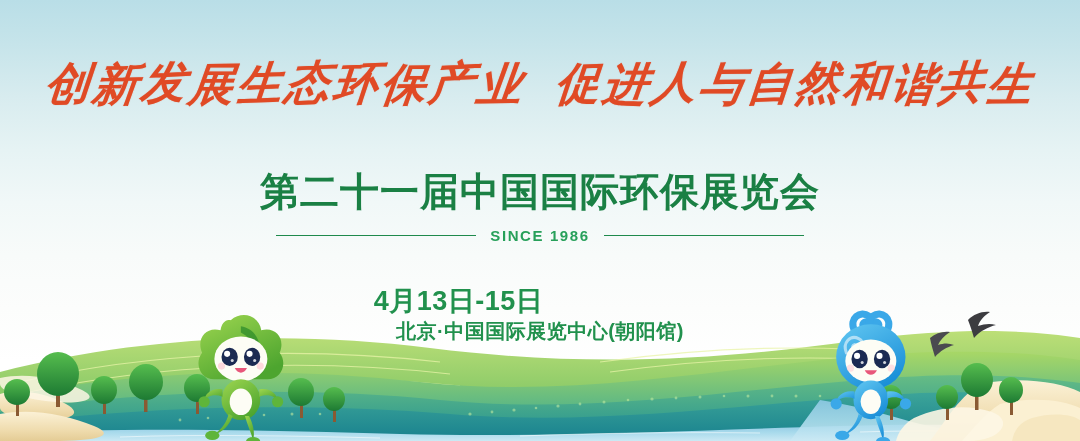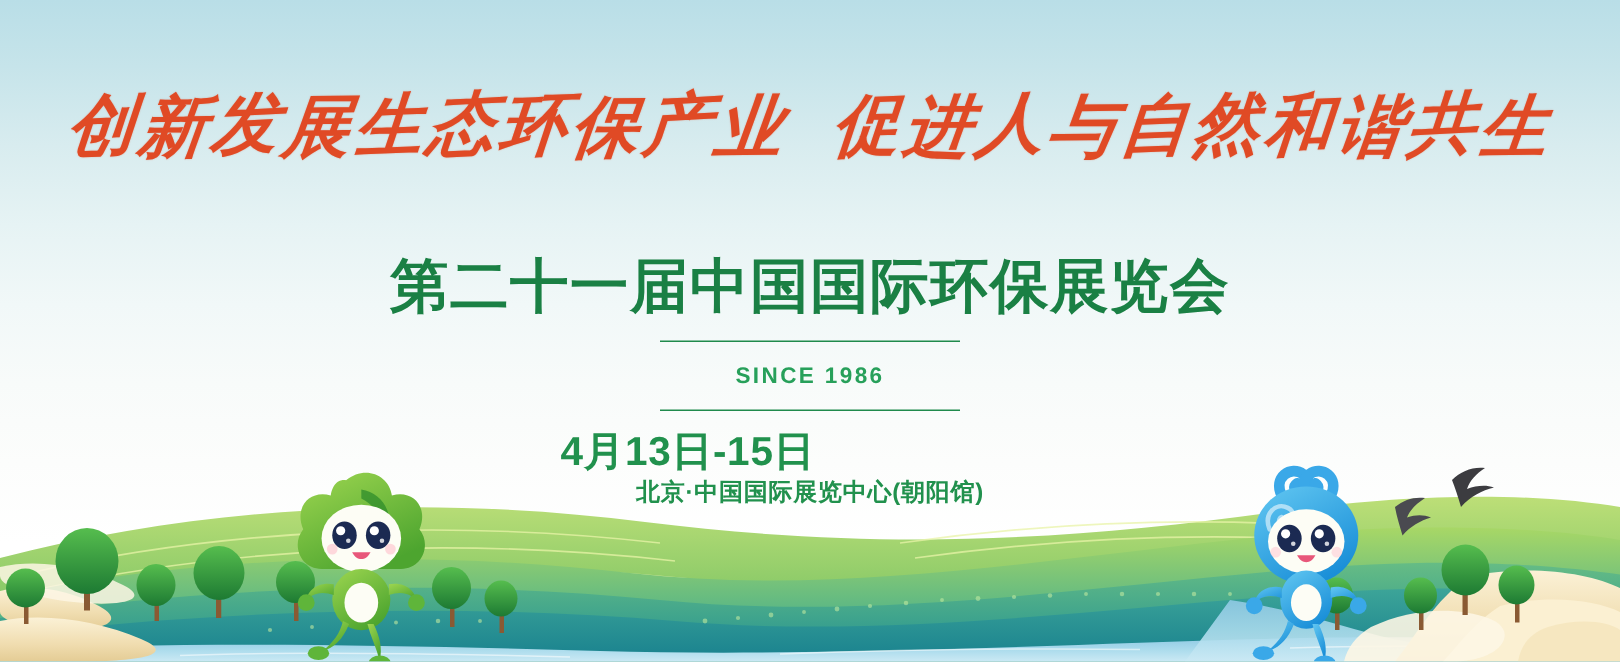--- a/index.html
+++ b/index.html
@@ -78,21 +78,20 @@
 
   .since-row {
     position: absolute;
     top: 227px;
     left: 0;
     width: 1080px;
     display: flex;
     align-items: center;
     justify-content: center;
     gap: 14px;
-    flex-direction: column;
   }
   .since-rule {
     height: 1px;
     width: 200px;
     background: #1f8a4c;
   }
   .since-text {
     color: #27a05a;
     font-size: 15px;
     font-weight: 600;
@@ -112,21 +111,21 @@
     letter-spacing: 0.5px;
     white-space: nowrap;
   }
   .event-venue {
     position: absolute;
     top: 318px;
     left: 0;
     width: 1080px;
     text-align: center;
     color: #21914d;
-    font-size: 16px;
+    font-size: 20px;
     font-weight: 700;
     letter-spacing: 0.5px;
     white-space: nowrap;
   }
 </style>
 </head>
 <body>
 
 <div class="banner">
 

